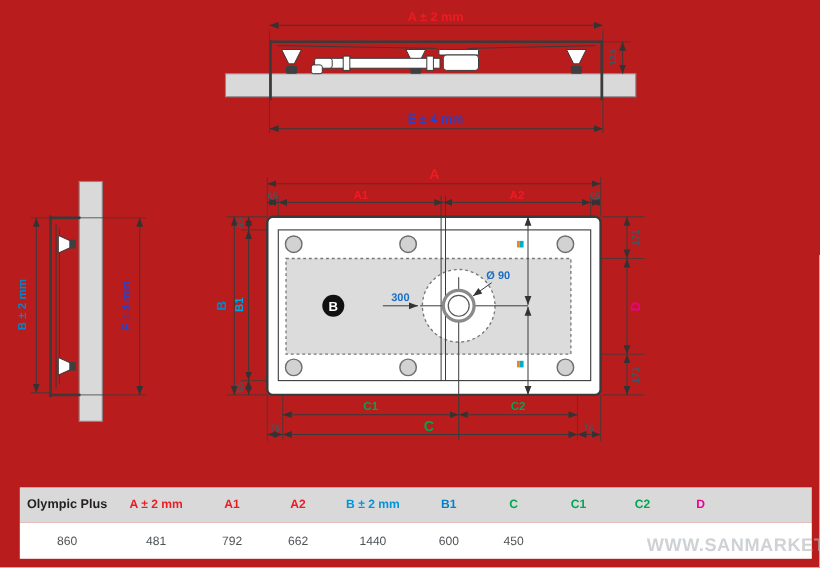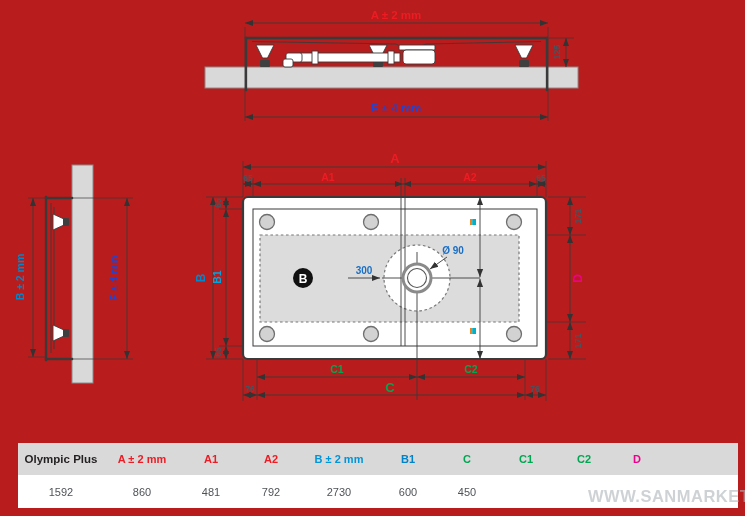--- a/index.html
+++ b/index.html
@@ -246,25 +246,25 @@
     <div class="th c-red">A1</div>
     <div class="th c-red">A2</div>
     <div class="th c-blue">B ± 2 mm</div>
     <div class="th c-blue2">B1</div>
     <div class="th c-green">C</div>
     <div class="th c-green">C1</div>
     <div class="th c-green">C2</div>
     <div class="th c-mag">D</div>
   </div>
   <div class="trow tbody">
-    <div class="td">1592</div>
     <div class="td">860</div>
     <div class="td">481</div>
     <div class="td">792</div>
-    <div class="td">2730</div>
+    <div class="td">662</div>
+    <div class="td">1440</div>
     <div class="td">600</div>
     <div class="td">450</div>
   </div>
 </div>
 
 <div class="watermark">WWW.SANMARKET.RU</div>
 
 </div>
 
 </body></html>

